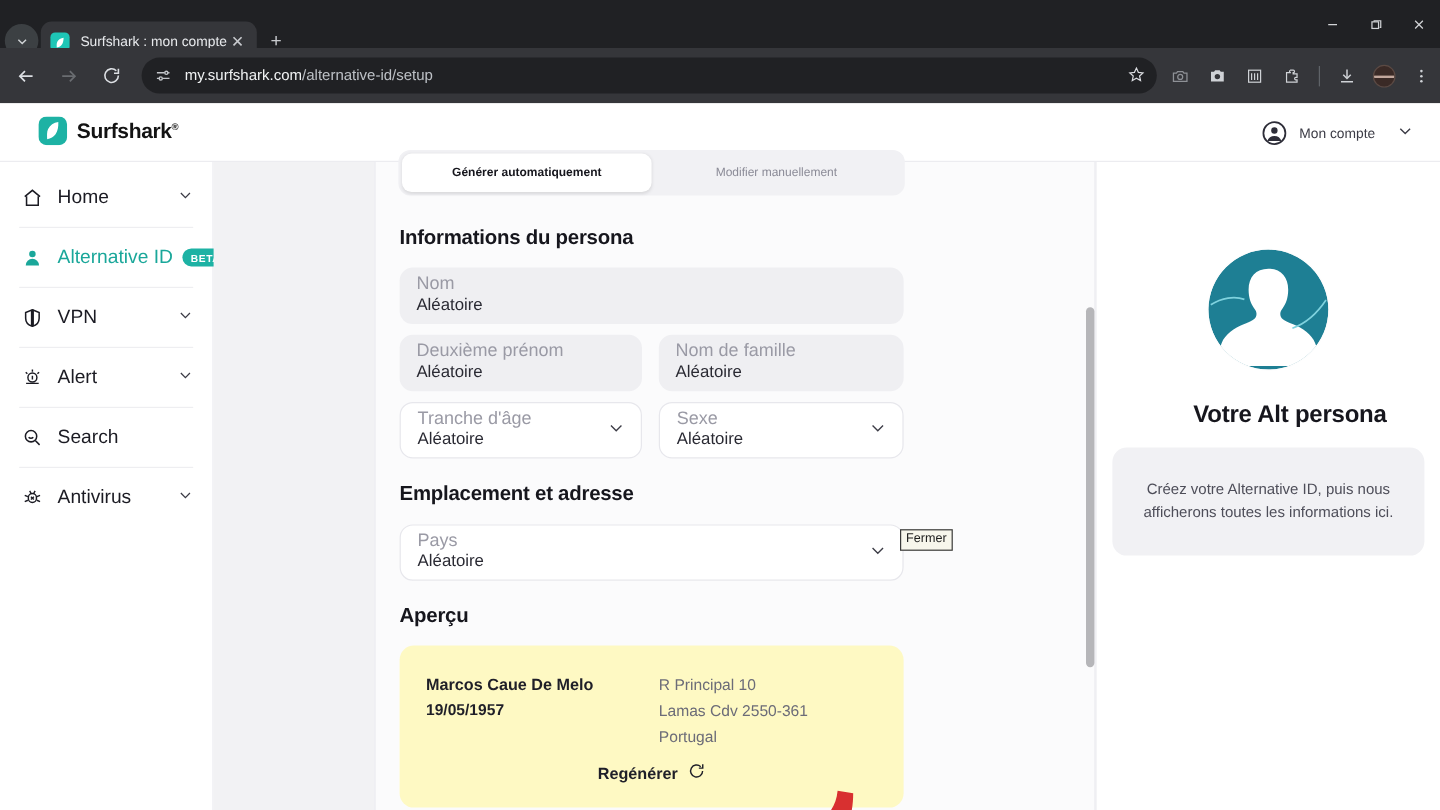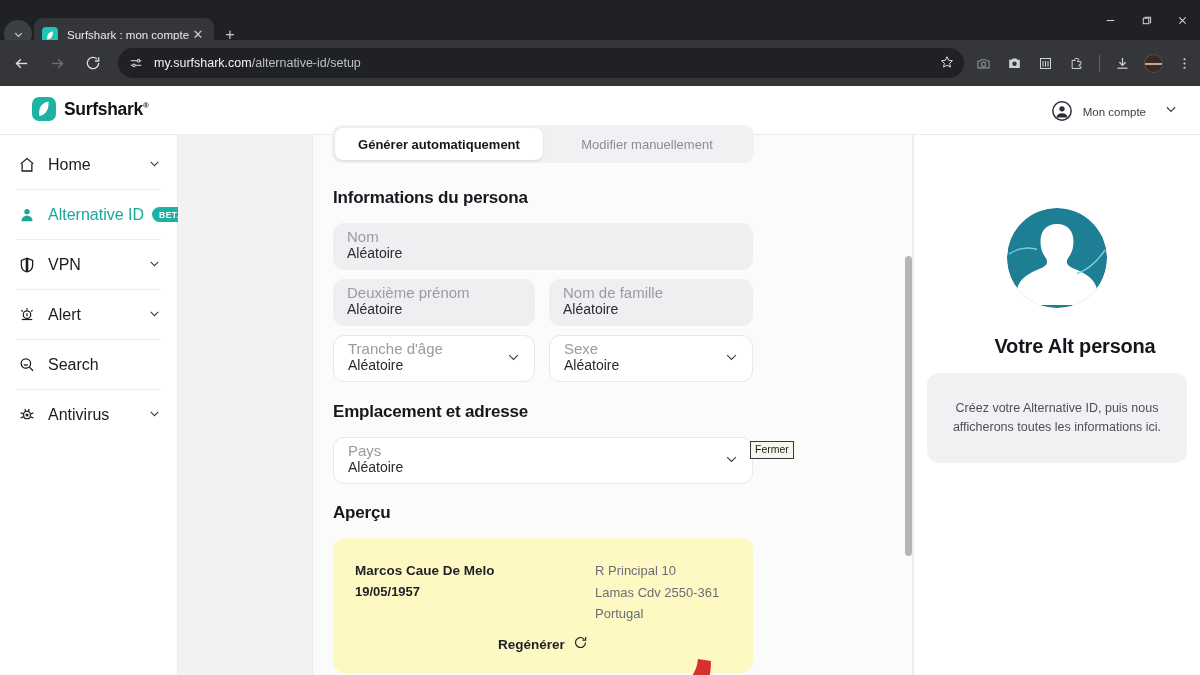--- a/index.html
+++ b/index.html
@@ -187,21 +187,21 @@
 
   .tabs {
     position: absolute; left: 19px; top: -10px;
     width: 422px; height: 38px;
     background: #f1f1f4; border-radius: 10px;
     display: flex; align-items: center; padding: 3px;
   }
   .tab-pill {
     flex: 1 1 0; height: 32px; border-radius: 8px;
     display: flex; align-items: center; justify-content: center;
-    font-size: 13px; color: #8b8b97;
+    font-size: 10px; color: #8b8b97;
   }
   .tab-pill.sel {
     background: #ffffff; color: #16161d; font-weight: 700;
     box-shadow: 0 1px 3px rgba(0,0,0,.10);
   }
 
   .sec-title {
     position: absolute; left: 20px;
     font-size: 17px; font-weight: 700; color: #16161d;
     letter-spacing: -0.2px;
@@ -230,21 +230,21 @@
 
   .preview-card {
     position: absolute; left: 20px; top: 0;
     width: 420px; height: 135px;
     background: #fef9c3; border-radius: 12px;
     padding: 22px 0 0 0;
   }
   .pv-left { position: absolute; left: 22px; top: 22px; }
   .pv-name { font-size: 13.5px; font-weight: 700; color: #1f1f28; line-height: 21px; }
   .pv-dob  { font-size: 13px; font-weight: 700; color: #1f1f28; line-height: 21px; }
-  .pv-right { position: absolute; left: 216px; top: 22px; margin-left: 46px; }
+  .pv-right { position: absolute; left: 216px; top: 22px; }
   .pv-addr { font-size: 13px; color: #6c6c78; line-height: 21.5px; }
   .pv-regen {
     position: absolute; left: 0; right: 0; top: 97px;
     display: flex; align-items: center; justify-content: center;
     gap: 8px;
     font-size: 13.5px; font-weight: 700; color: #1f1f28;
   }
 
   
   .right-panel {

